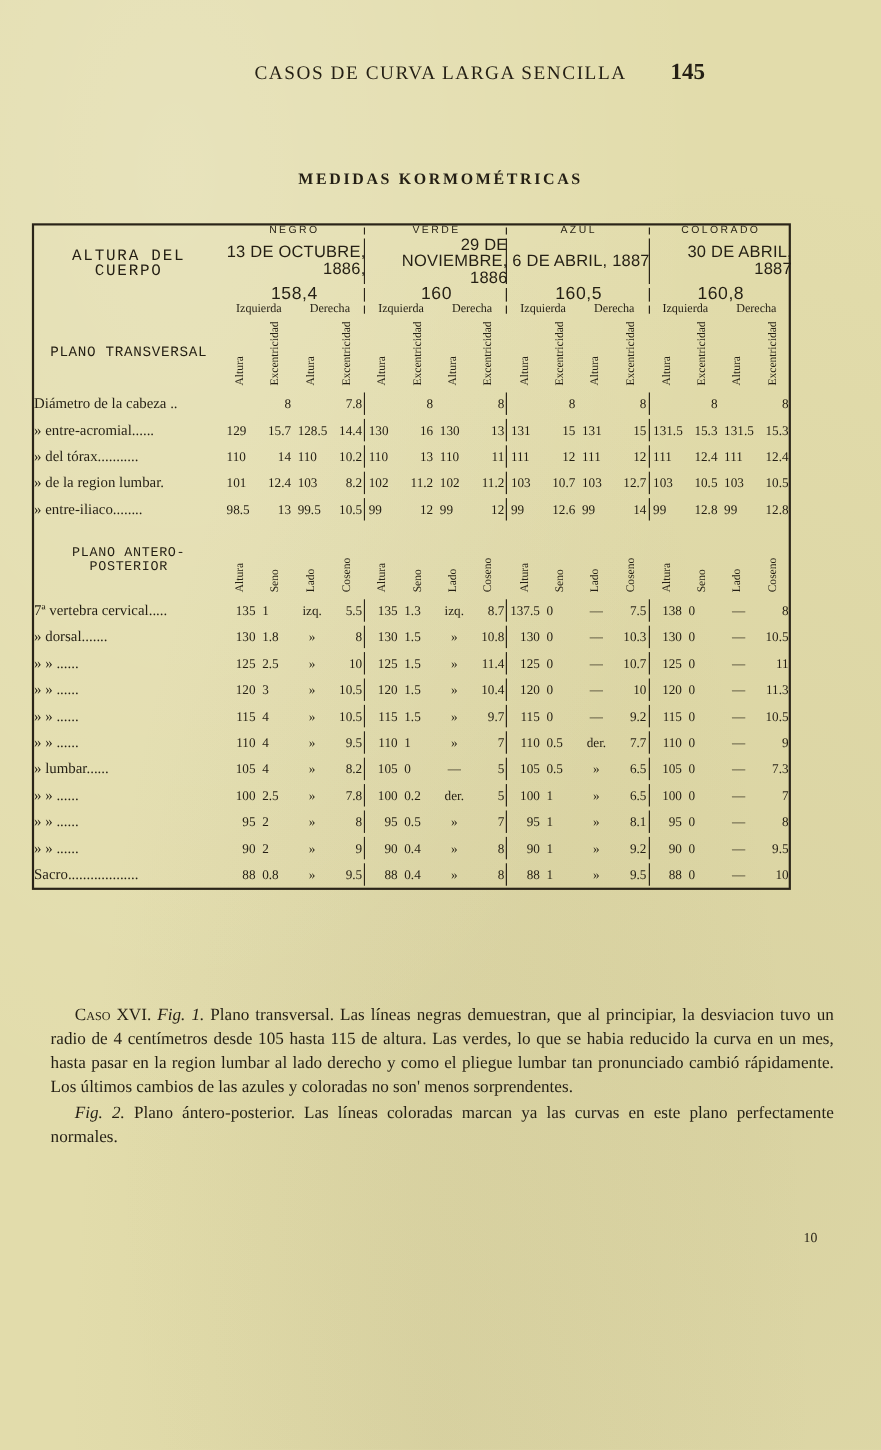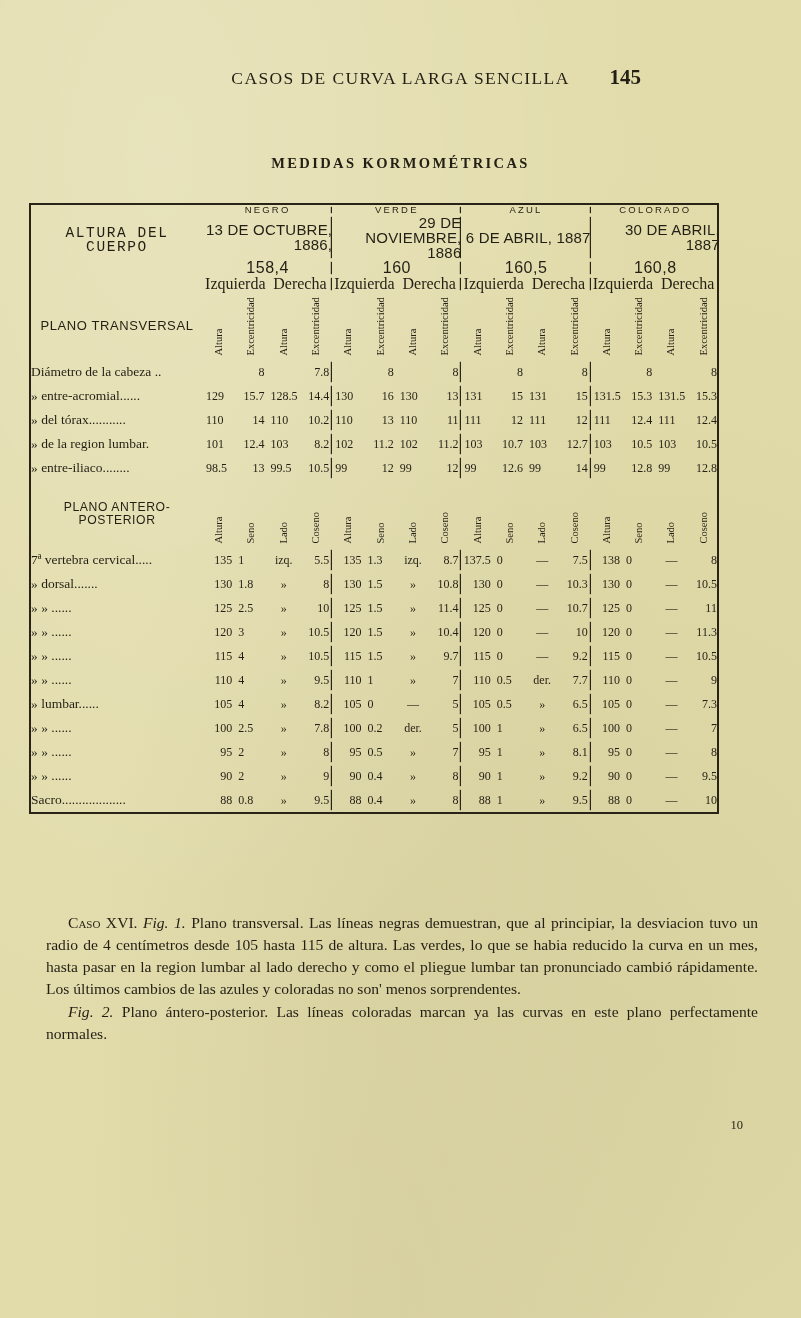--- a/index.html
+++ b/index.html
@@ -6,21 +6,21 @@
   body{
     width:801px;height:1318px;
     background:#e2dcab;
     font-family:"Liberation Serif", serif;
     color:#241f14;
     overflow:hidden;
     position:relative;
   }
   
   .runhead{
-    position:absolute;top:68px;left:0;width:675px;height:30px;
+    position:absolute;top:56px;left:0;width:675px;height:30px;
   }
   .runhead-title{
     position:absolute;left:0;width:801px;text-align:center;
     font-size:17.5px;letter-spacing:1.4px;font-weight:400;
     font-family:"Liberation Serif", serif;
   }
   .runhead-folio{
     position:absolute;right:34px;top:-3px;
     font-size:21px;font-weight:700;
     font-family:"Liberation Serif", serif;
@@ -76,21 +76,21 @@
   .grp-val{
     text-align:center;font-size:16px;font-weight:700;
     padding-bottom:9px;letter-spacing:.5px;
     font-family:"Liberation Sans", sans-serif;
   }
   .altura-cuerpo{
     text-align:center;font-size:14.5px;font-weight:700;letter-spacing:1.6px;
     font-family:Liberation Mono, monospace;
   }
   .side{
-    text-align:center;font-size:16px;padding:4px 0 3px 0;
+    text-align:center;font-size:11px;padding:4px 0 3px 0;
     font-family:"Liberation Serif", serif;
   }
   .side-rule{
     border-bottom:1.2px solid #2a2418;
   }
   
   .vhead{
     height:68px;position:relative;
   }
   .vhead span{
@@ -99,21 +99,21 @@
     transform:rotate(-90deg) translateY(50%);
     white-space:nowrap;
     font-size:10.5px;
     font-family:"Liberation Serif", serif;
   }
 
   
   .sect-title{
     font-size:13px;font-weight:700;letter-spacing:.6px;
     text-align:center;
-    font-family:Liberation Sans, sans-serif;
+    font-family:Liberation Mono, monospace;
   }
   .sect-title.small{font-size:12.2px;text-align:center;}
 
   
   .rlabel{
     font-size:13.5px;padding:0 4px 0 8px;white-space:nowrap;
     font-family:"Liberation Serif", serif;
   }
 
   

